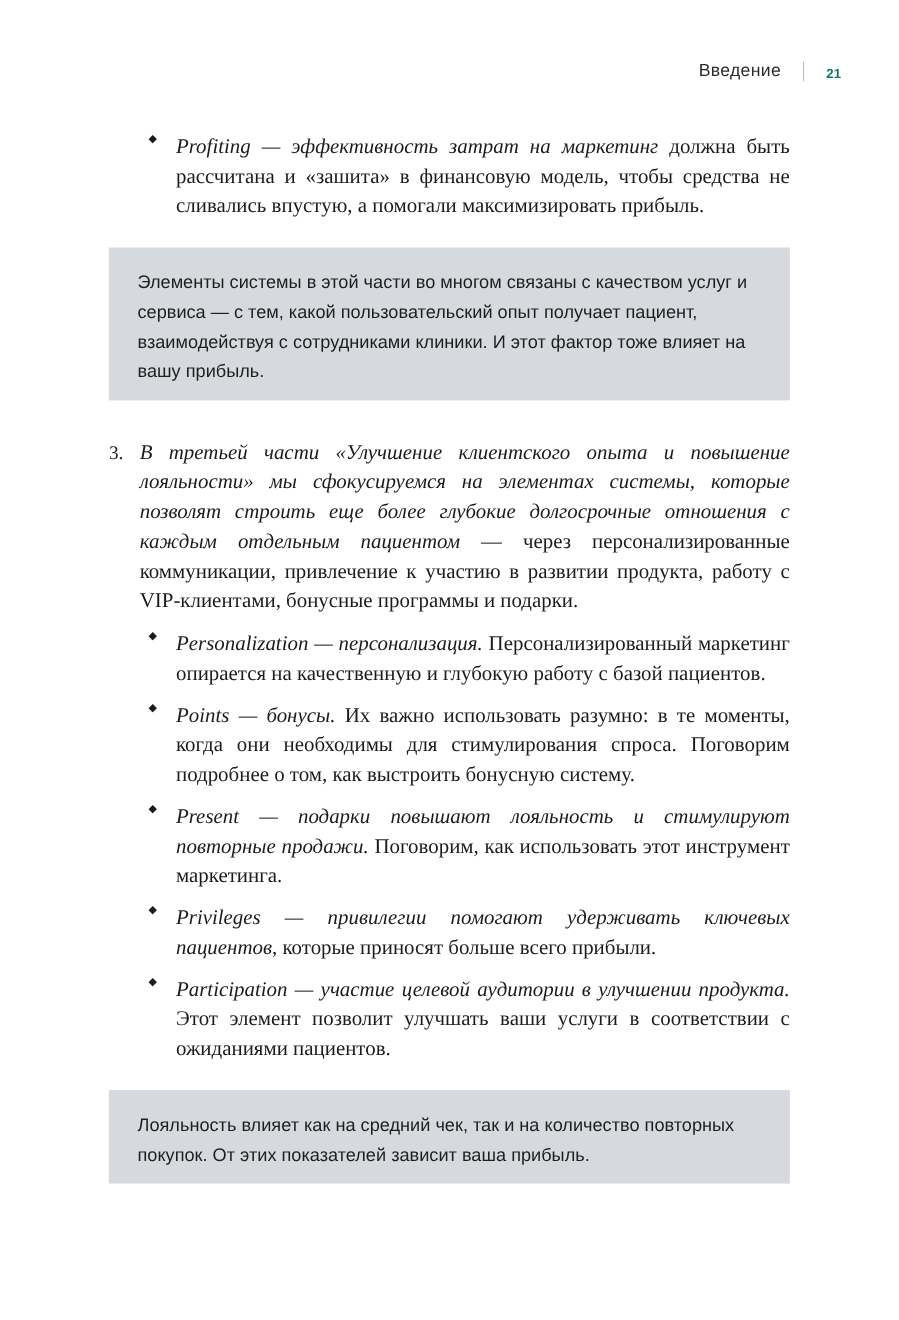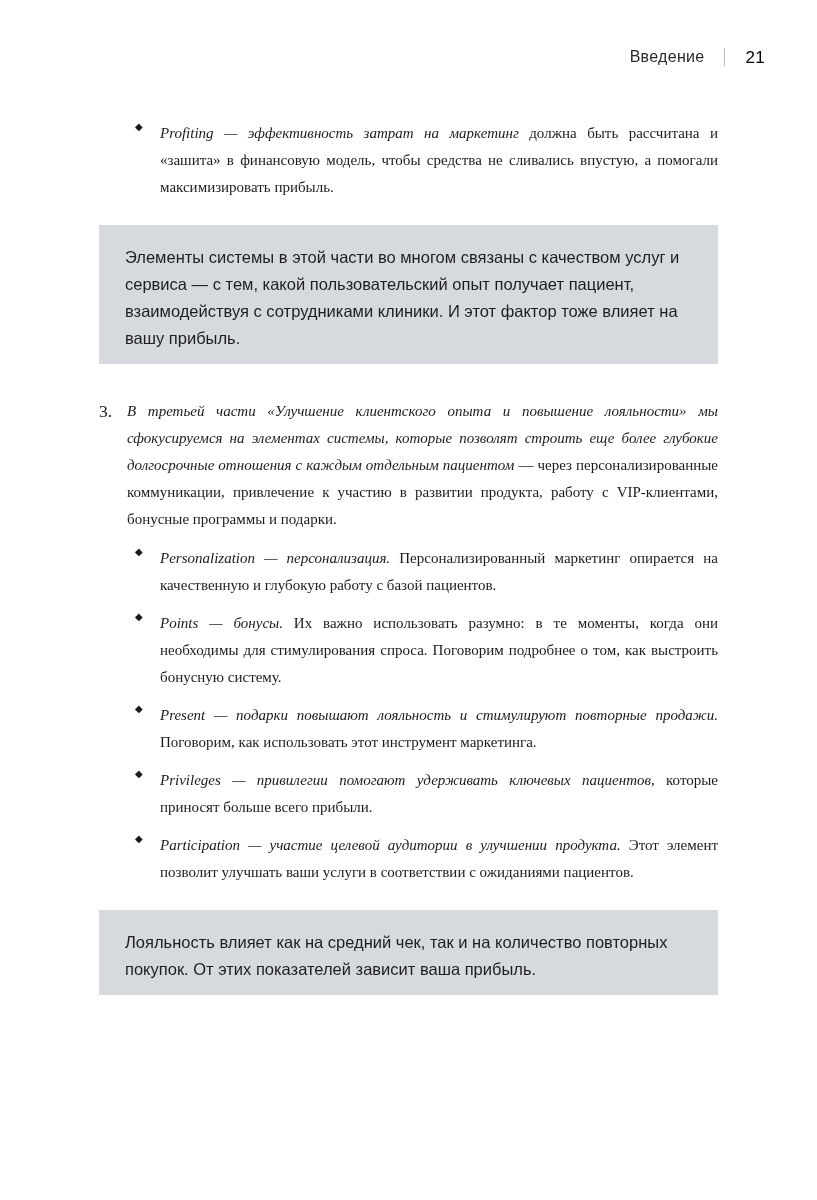--- a/index.html
+++ b/index.html
@@ -11,51 +11,51 @@
     position: relative;
     width: 817px;
     height: 1200px;
     background: #ffffff;
     overflow: hidden;
     font-family: "Liberation Serif", "DejaVu Serif", serif;
     color: #1b1b1b;
   }
   .page-header {
     position: absolute;
-    top: 48px;
+    top: 56px;
     right: 52px;
     display: flex;
-    align-items: flex-start;
+    align-items: flex-end;
     font-family: "Liberation Sans", "DejaVu Sans", sans-serif;
     font-size: 16px;
     color: #2b2b2b;
     letter-spacing: 0.3px;
     gap: 8px;
   }
   .page-header .divider {
     display: inline-block;
     width: 0;
     height: 18px;
     border-left: 1.5px solid #b9bdc1;
     margin: 0 12px;
   }
   .page-header .page-num {
-    font-weight: normal;
-    font-size: 17px;
-    color: #000000;
+    font-weight: bold;
+    font-size: 12px;
+    color: #0f766e;
   }
   .content {
     position: absolute;
     left: 99px;
     top: 120px;
     width: 619px;
   }
   .para {
     margin: 0;
-    font-size: 15px;
+    font-size: 19px;
     line-height: 27px;
     text-align: justify;
   }
   .para em {
     font-style: italic;
   }
   .bullet {
     position: relative;
     margin-left: 61px;
     margin-bottom: 11px;

